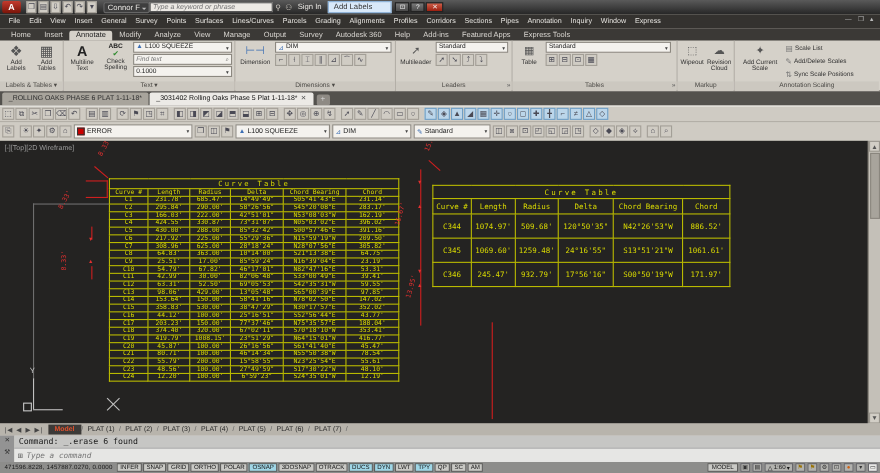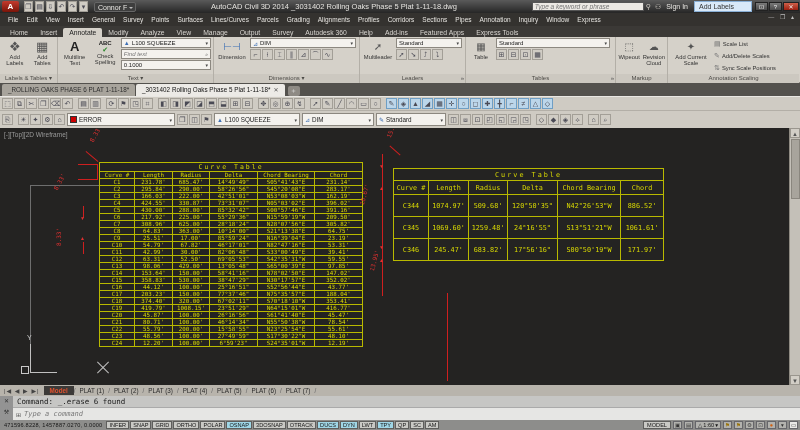--- a/index.html
+++ b/index.html
@@ -123,21 +123,20 @@
     <div id="logo">A</div>
     <div class="qat" id="qat">
         <span class="ti">❐</span>
         <span class="ti">▤</span>
         <span class="ti">⇩</span>
         <span class="ti">↶</span>
         <span class="ti">↷</span>
         <span class="ti">▾</span>
       </div>
     <div id="userbox">Connor F</div>
-    <div id="wtitle">AutoCAD Civil 3D 2014   _3031402 Rolling Oaks Phase 5 Plat 1-11-18.dwg</div>
     <input id="tsearch" placeholder="Type a keyword or phrase" style="">
     <span class="tbicon">⚲</span>
     <span class="tbicon">⚇</span>
     <span id="signin">Sign In</span>
     <div id="tooltip">Add Labels</div>
     <span class="winbtn">⊡</span>
     <span class="winbtn">?</span>
     <span class="winbtn close">✕</span>
   </div>
 
@@ -693,21 +692,21 @@
             <td>C345</td>
             <td>1069.60'</td>
             <td>1259.48'</td>
             <td>24°16'55"</td>
             <td>S13°51'21"W</td>
             <td>1061.61'</td>
           </tr>
           <tr>
             <td>C346</td>
             <td>245.47'</td>
-            <td>683.82'</td>
+            <td>932.79'</td>
             <td>17°56'16"</td>
             <td>S00°50'19"W</td>
             <td>171.97'</td>
           </tr>
         </tbody>
       </table>
 
     <span class="rlab" style="left:88px;top:12px;transform:rotate(-62deg)">8.33'</span>
     <div class="rl" style="left:84px;top:28px;width:16px;height:1px;transform:rotate(40deg)"></div>
     <div class="rl" style="left:78px;top:36px;width:20px;height:1px"></div>

